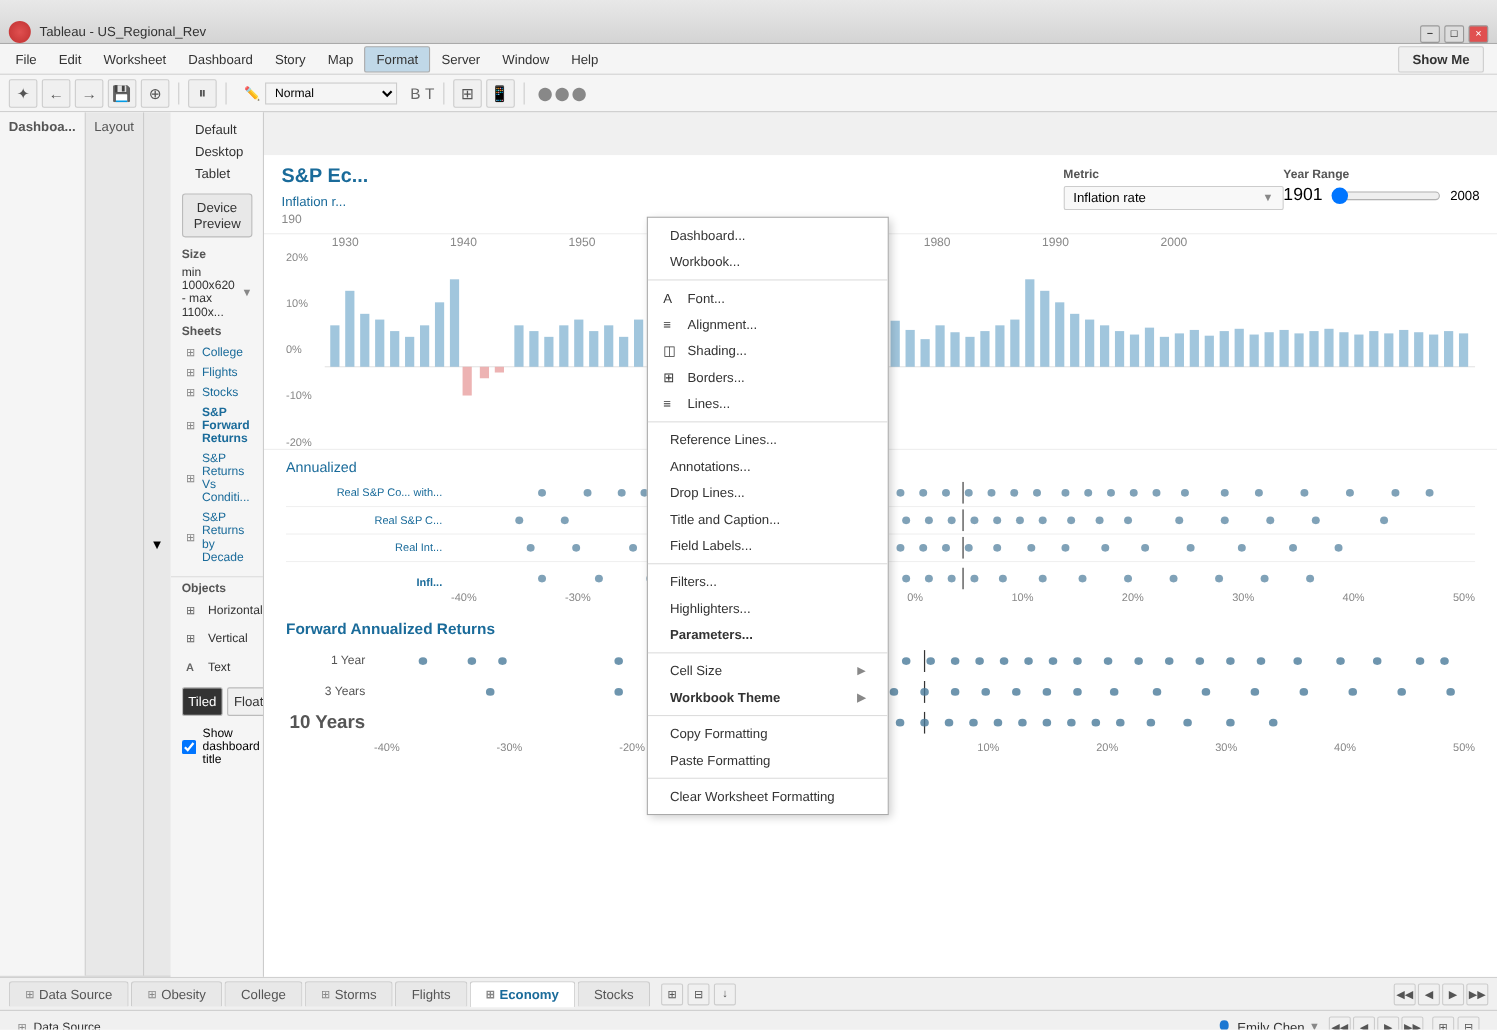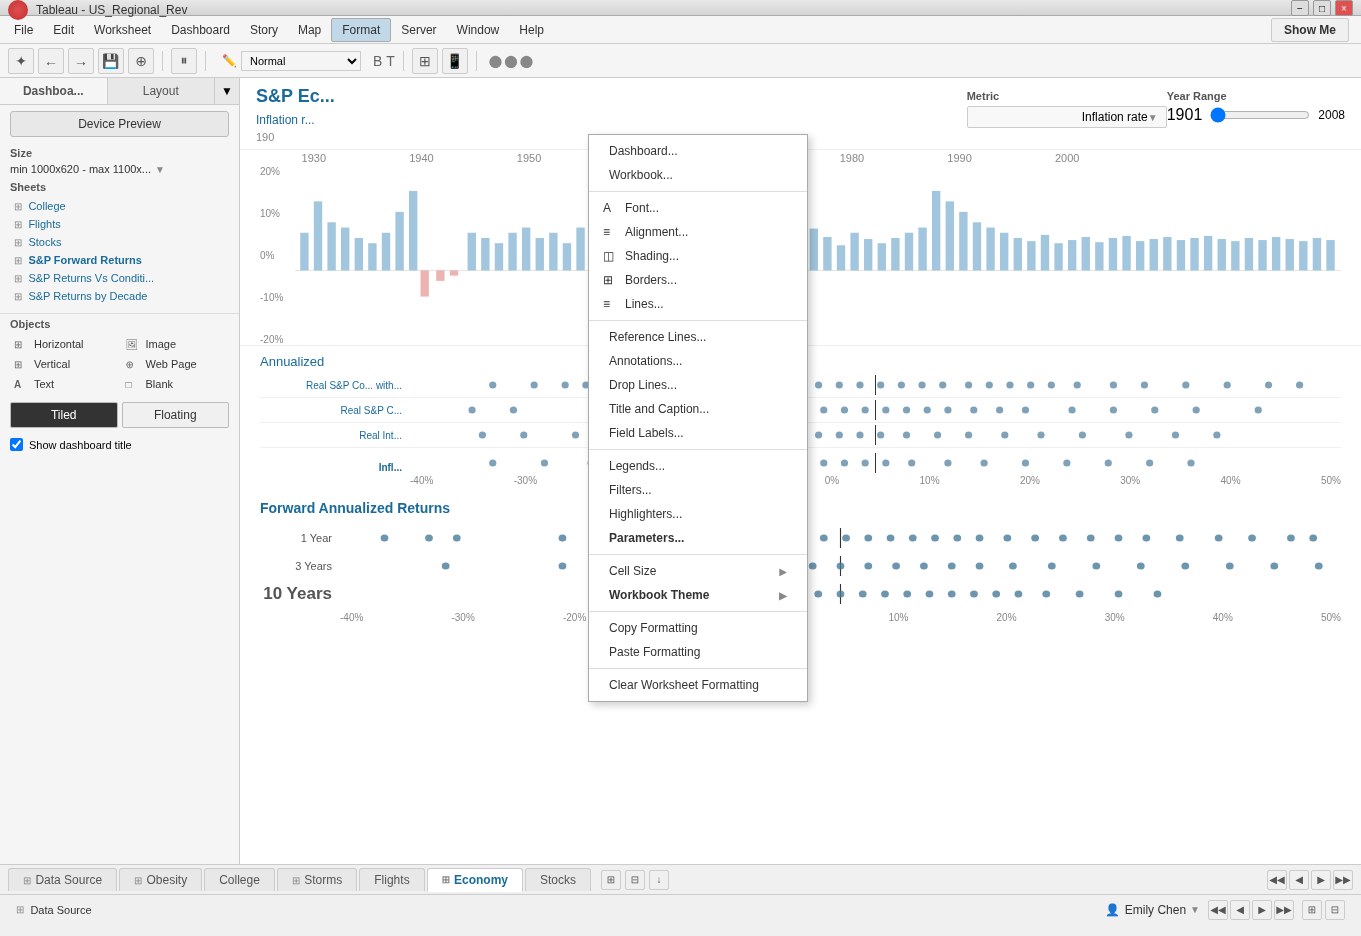--- a/index.html
+++ b/index.html
@@ -1,23 +1,23 @@
 <!DOCTYPE html>
 <html><head>
   <meta charset="utf-8">
   <style>
     * { box-sizing: border-box; margin: 0; padding: 0; }
     body { font-family: 'Segoe UI', Arial, sans-serif; font-size: 12px; background: #f0f0f0; overflow: hidden; width: 1361px; height: 936px; }
     
     
     #titlebar {
-      height: 16px;
+      height: 40px;
       background: linear-gradient(to bottom, #e8e8e8, #d4d4d4);
       display: flex;
-      align-items: flex-start;
+      align-items: flex-end;
       padding: 0 8px;
       border-bottom: 1px solid #aaa;
       position: relative;
     }
     #titlebar .win-controls { display: flex; gap: 4px; position: absolute; right: 8px; }
     #titlebar .win-btn { width: 18px; height: 16px; border: 1px solid #999; border-radius: 2px; cursor: pointer; display: flex; align-items: center; justify-content: center; font-size: 10px; background: #ddd; }
     #titlebar .win-btn.close { background: #e05050; color: white; }
     
     
     #menubar {
@@ -74,21 +74,21 @@
       display: flex;
       height: calc(936px - 28px - 28px - 34px - 32px - 30px);
     }
     
     
     #left-sidebar {
       width: 240px;
       background: #f5f5f5;
       border-right: 1px solid #ccc;
       display: flex;
-      flex-direction: column;
+      flex-direction: row;
       overflow: hidden;
     }
     
     #sidebar-tabs {
       display: flex;
       border-bottom: 1px solid #ccc;
       background: #e8e8e8;
     }
     .sidebar-tab {
       flex: 1;
@@ -134,20 +134,21 @@
     .float-btn { flex: 1; padding: 5px; text-align: center; font-size: 12px; cursor: pointer; border: 1px solid #bbb; border-radius: 2px; background: #f0f0f0; color: #333; }
     
     .show-title-section { padding: 4px 10px; display: flex; align-items: center; gap: 6px; font-size: 11px; }
     
     
     #main-content {
       flex: 1;
       background: white;
       overflow: hidden;
       position: relative;
+      margin-top: 39px;
     }
     
     
     #bottom-tabs {
       height: 30px;
       background: #f0f0f0;
       border-top: 1px solid #ccc;
       display: flex;
       align-items: center;
       padding: 0 8px;
@@ -297,20 +298,25 @@
   <div id="left-sidebar">
 
     <div id="sidebar-tabs">
       <div class="sidebar-tab active">Dashboa...</div>
       <div class="sidebar-tab">Layout</div>
       <div class="sidebar-tab-dropdown">▼</div>
     </div>
 
     <div class="sidebar-scroll">
 
+      <div style="padding: 6px 10px 2px;">
+        <div class="sidebar-device-item">Default</div>
+        <div class="sidebar-device-item">Desktop</div>
+        <div class="sidebar-device-item">Tablet</div>
+      </div>
 
       <div class="device-preview-btn">Device Preview</div>
 
       <div class="sidebar-size-label">Size</div>
       <div class="sidebar-size-value">
         <span>min 1000x620 - max 1100x...</span>
         <span class="size-dropdown">▼</span>
       </div>
 
       <div class="sheets-section">
@@ -390,21 +396,21 @@
         <div style="flex: 1;">
           <div style="color: #1a6b9a; font-size:18px; font-weight:bold; margin-bottom:6px;">S&amp;P Ec...</div>
           <div style="color: #1a6b9a; font-size:12px; margin-bottom:4px;">Inflation r...</div>
           <div style="color: #888; font-size:11px; margin-bottom:2px;">190</div>
         </div>
 
         <div style="display:flex; align-items:flex-start; padding-top:4px;">
           <div>
             <div style="font-size:11px; font-weight:bold; color:#555; margin-bottom:4px;">Metric</div>
             <div style="display:flex; align-items:center; border:1px solid #ccc; background:#f8f8f8; padding:3px 8px; min-width:200px; cursor:pointer; border-radius:2px;">
-              <span style="flex:1; font-size:12px;text-align:right;">Inflation rate</span>
+              <span style="flex:1; font-size:12px;">Inflation rate</span>
               <span style="font-size:10px; color:#888;">▼</span>
             </div>
           </div>
           <div>
             <div style="font-size:11px; font-weight:bold; color:#555; margin-bottom:4px;">Year Range</div>
             <div style="display:flex; align-items:center; gap:8px;">
               <span style="font-size:16px;">1901</span>
               <input type="range" min="1901" max="2008" value="1901" style="width: 100px;">
               <span style="font-size:12px;text-align:center;">2008</span>
             </div>
@@ -809,21 +815,20 @@
       <div class="menu-section-item has-icon">
         <span class="menu-icon">≡</span>Lines...
       </div>
       <div class="menu-separator"></div>
       <div class="menu-section-item">Reference Lines...</div>
       <div class="menu-section-item">Annotations...</div>
       <div class="menu-section-item">Drop Lines...</div>
       <div class="menu-section-item">Title and Caption...</div>
       <div class="menu-section-item">Field Labels...</div>
       <div class="menu-separator"></div>
-      <div class="menu-section-item">Legends...</div>
       <div class="menu-section-item">Filters...</div>
       <div class="menu-section-item">Highlighters...</div>
       <div class="menu-section-item bold">Parameters...</div>
       <div class="menu-separator"></div>
       <div class="menu-section-item">
         Cell Size
         <span class="menu-submenu-arrow">▶</span>
       </div>
       <div class="menu-section-item bold">
         Workbook Theme

